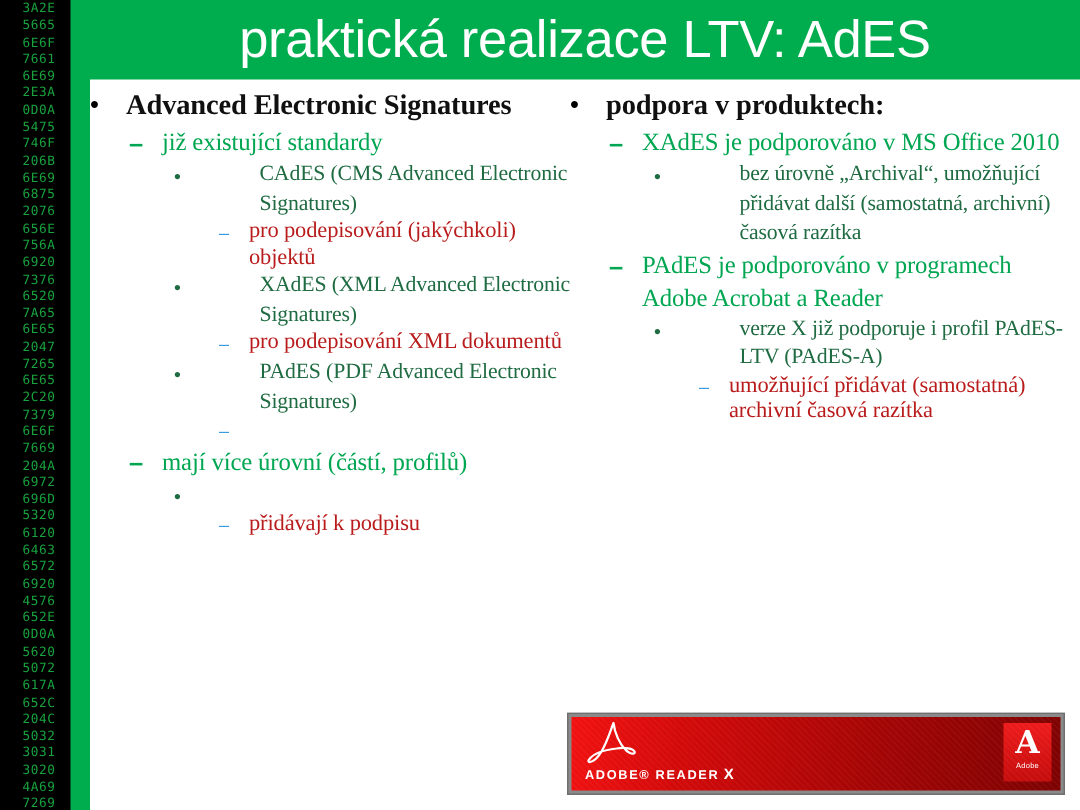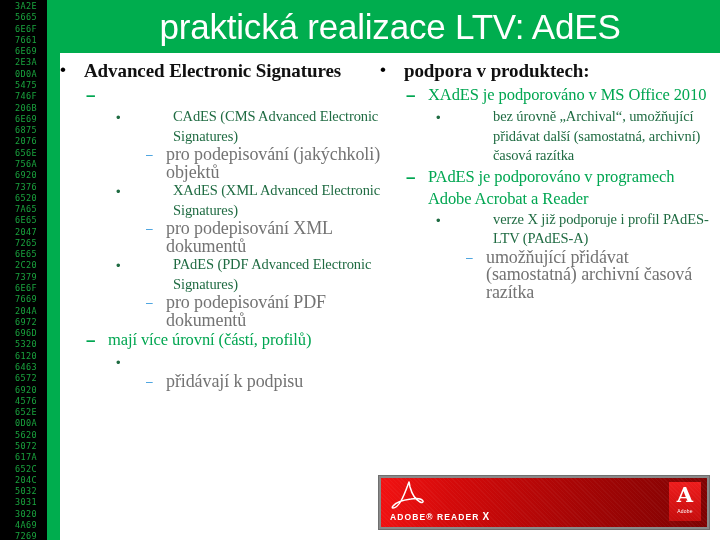--- a/index.html
+++ b/index.html
@@ -134,23 +134,23 @@
     line-height: 19.5px;
     color: #1f6b42;
     letter-spacing: -0.1px;
     margin-left: 35px;
   }
 
   
   .lvl4 { margin-left: 86px; margin-bottom: 0px; }
   .lvl4 .marker { width: 20px; font-size: 12px; line-height: 19px; color: #3a9bdc; }
   .lvl4 .txt {
-    font-size: 18px;
+    font-size: 15px;
     line-height: 17.5px;
-    color: #737373;
+    color: #b91c1c;
     letter-spacing: -0.1px;
   }
 
   
   #adobe-banner {
     position: absolute;
     left: 378px;
     top: 475px;
     width: 332px;
     height: 55px;
@@ -277,20 +277,21 @@
   <div id="title-text">praktická realizace LTV: AdES</div>
 
   <div id="columns">
     <div class="column" id="col-left">
         <div class="row lvl1">
           <span class="marker">•</span>
           <span class="txt">Advanced Electronic Signatures</span>
         </div>
         <div class="row lvl2">
           <span class="marker">–</span>
+          <span class="txt">již existující standardy</span>
         </div>
         <div class="row lvl3">
           <span class="marker">•</span>
           <span class="txt">CAdES (CMS Advanced Electronic Signatures)</span>
         </div>
         <div class="row lvl4">
           <span class="marker">–</span>
           <span class="txt">pro podepisování (jakýchkoli) objektů</span>
         </div>
         <div class="row lvl3">
@@ -300,21 +301,20 @@
         <div class="row lvl4">
           <span class="marker">–</span>
           <span class="txt">pro podepisování XML dokumentů</span>
         </div>
         <div class="row lvl3">
           <span class="marker">•</span>
           <span class="txt">PAdES (PDF Advanced Electronic Signatures)</span>
         </div>
         <div class="row lvl4">
           <span class="marker">–</span>
-          <span class="txt">pro podepisování PDF dokumentů</span>
         </div>
         <div class="row lvl2">
           <span class="marker">–</span>
           <span class="txt">mají více úrovní (částí, profilů)</span>
         </div>
         <div class="row lvl3">
           <span class="marker">•</span>
         </div>
         <div class="row lvl4">
           <span class="marker">–</span>

